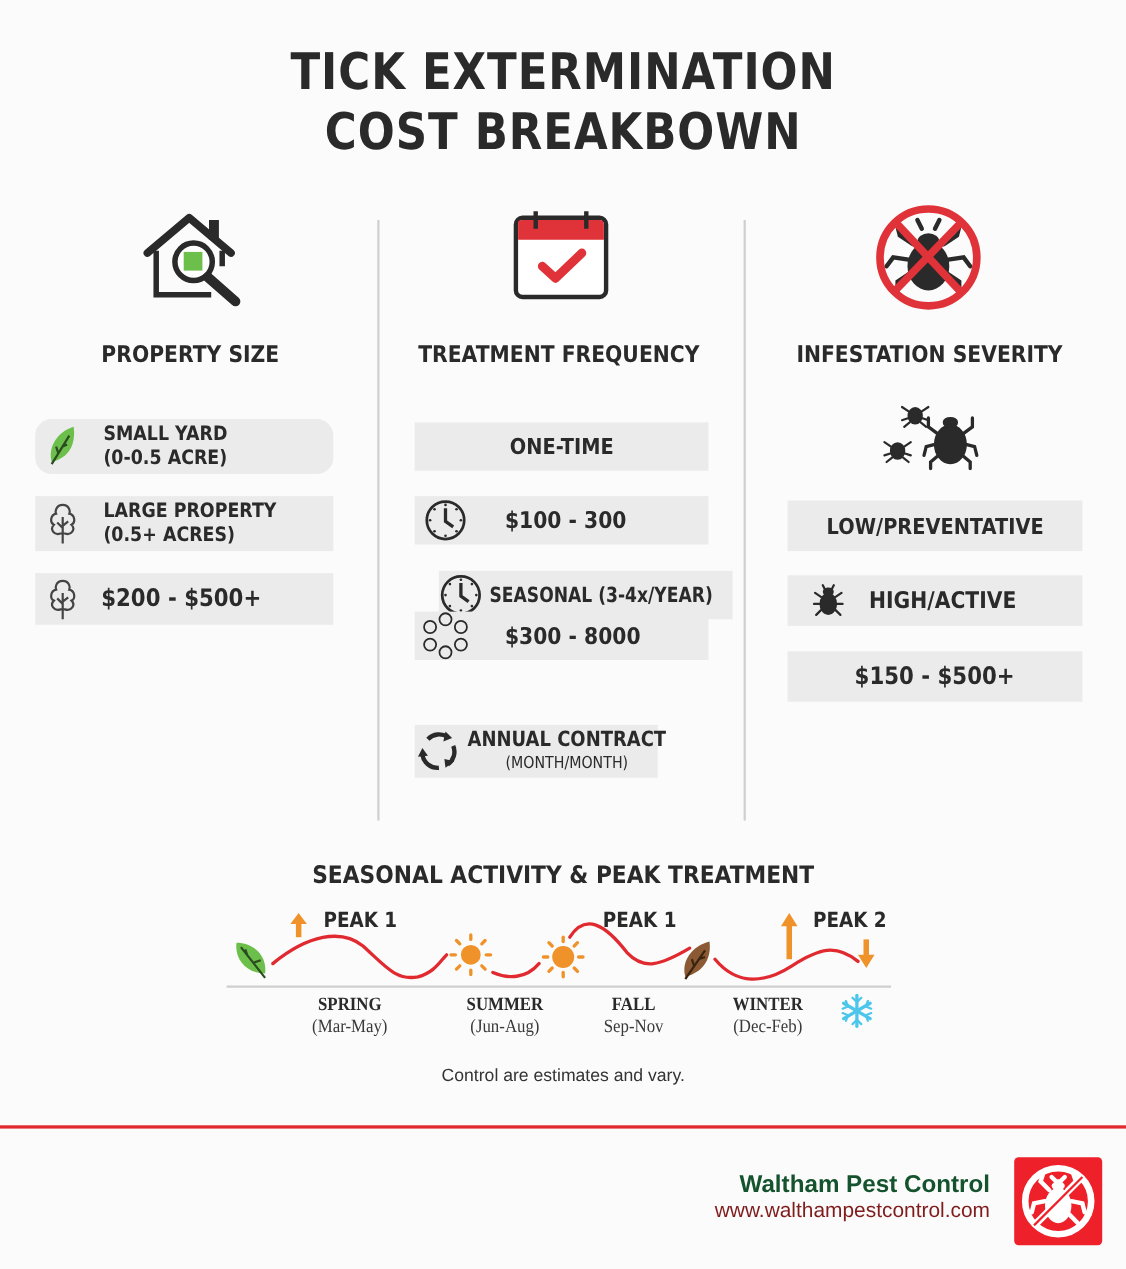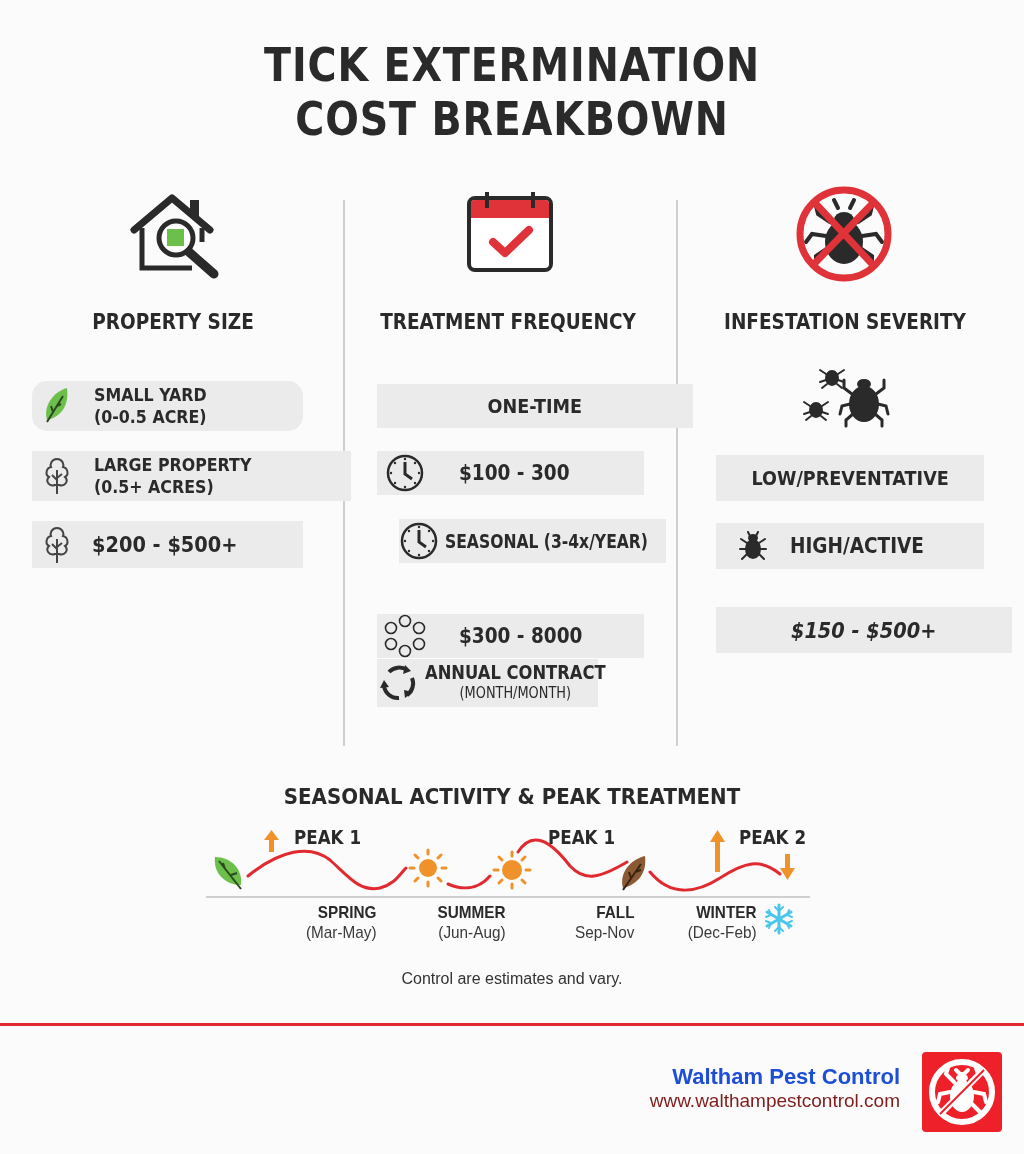--- a/index.html
+++ b/index.html
@@ -27,27 +27,27 @@
     box-sizing: border-box;
   }
   .box .txt { white-space: nowrap; transform-origin: left center; }
   .box.center { justify-content: center; }
   .icon { display: flex; align-items: center; justify-content: center; }
   .season-title {
     left: 0; width: 1024px; text-align: center; top: 784px;
     font-family: "DejaVu Sans", sans-serif; font-weight: bold; font-size: 22px;
     color: #2a2a2a; transform: scaleX(0.9);
   }
-  .season-label { text-align: right; font-family: Liberation Sans, sans-serif; color: #2a2a2a; width: 130px; }
+  .season-label { text-align: center; font-family: Liberation Serif, serif; color: #2a2a2a; width: 130px; }
   .season-label .name { font-weight: bold; font-size: 17px; transform: scaleX(0.9); }
   .season-label .range { font-size: 17px; color: #3a3a3a; transform: scaleX(0.9); }
   .peak { font-family: "DejaVu Sans", sans-serif; font-weight: bold; font-size: 19px; color: #2a2a2a; transform: scaleX(0.88); transform-origin: left; white-space: nowrap; }
   .note { left: 0; width: 1024px; text-align: center; top: 970px; font-size: 16px; color: #333; }
   .red-rule { left: 0; width: 1024px; top: 1023px; height: 3px; background: #e02a30; }
-  .brand-name { right: 124px; top: 1064px; font-weight: bold; font-size: 22px; color: #1d4ed8; text-align: right; white-space: nowrap; }
+  .brand-name { right: 124px; top: 1064px; font-weight: bold; font-size: 22px; color: #14532d; text-align: right; white-space: nowrap; }
   .brand-url { right: 124px; top: 1090px; font-size: 19px; color: #7f1d1d; text-align: right; white-space: nowrap; }
   .logo { left: 922px; top: 1052px; width: 80px; height: 80px; background: #ee2029; border-radius: 4px; }
 </style>
 </head>
 <body>
 
 <div class="abs title">
   <div>TICK EXTERMINATION</div>
   <div>COST BREAKBOWN</div>
 </div>
@@ -74,21 +74,21 @@
         <path d="M4 34 C0 20 10 6 24 2 C26 18 20 30 4 34 Z" fill="#6cbf4a"></path>
         <path d="M4 36 L20 10 M10 26 L8 20 M14 20 L18 18" stroke="#2a4a20" stroke-width="2" fill="none"></path>
       </svg>
   </span>
   <div style="margin-left:12px; font-size:18px; line-height:22px;">
     <div class="txt" style="transform:scaleX(0.88);">SMALL YARD</div>
     <div class="txt" style="transform:scaleX(0.88);">(0-0.5 ACRE)</div>
   </div>
 </div>
 
-<div class="abs box" style="left:32px; top:451px; width:319px; height:50px;">
+<div class="abs box" style="left:32px; top:451px; width:271px; height:50px;">
   <span class="icon" style="width:50px;">
     <svg width="28" height="40" viewBox="0 0 28 40">
         <path d="M14 3 C8 3 7 9 8 11 C3 12 2 19 6 21 C2 25 6 31 12 29 L16 29 C22 31 26 25 22 21 C26 19 25 12 20 11 C21 9 20 3 14 3 Z" fill="none" stroke="#444" stroke-width="2"></path>
         <path d="M14 14 L14 38 M14 24 L9 19 M14 22 L19 18" stroke="#444" stroke-width="2" fill="none"></path>
       </svg>
   </span>
   <div style="margin-left:12px; font-size:18px; line-height:22px;">
     <div class="txt" style="transform:scaleX(0.88);">LARGE PROPERTY</div>
     <div class="txt" style="transform:scaleX(0.88);">(0.5+ ACRES)</div>
   </div>
@@ -108,21 +108,21 @@
   <svg width="90" height="84" viewBox="0 0 90 84">
     <rect x="4" y="8" width="82" height="72" rx="6" fill="#fff" stroke="#2a2a2a" stroke-width="4"></rect>
     <path d="M6 12 Q6 10 10 10 L80 10 Q84 10 84 14 L84 28 L6 28 Z" fill="#e03339"></path>
     <line x1="22" y1="2" x2="22" y2="18" stroke="#2a2a2a" stroke-width="4"></line>
     <line x1="68" y1="2" x2="68" y2="18" stroke="#2a2a2a" stroke-width="4"></line>
     <path d="M28 52 L40 63 L64 40" fill="none" stroke="#e03339" stroke-width="8" stroke-linecap="round" stroke-linejoin="round"></path>
   </svg>
 </div>
 <div class="abs col-head" style="left:355px; width:306px; top:310px;">TREATMENT FREQUENCY</div>
 
-<div class="abs box center" style="left:377px; top:384px; width:316px; height:44px;">
+<div class="abs box center" style="left:377px; top:384px; width:267px; height:44px;">
   <div class="txt" style="font-size:20px; transform:scaleX(0.88); transform-origin:center;">ONE-TIME</div>
 </div>
 
 <div class="abs box" style="left:377px; top:451px; width:267px; height:44px;">
   <span class="icon" style="width:56px;">
     <svg width="40" height="40" viewBox="0 0 40 40">
         <circle cx="20" cy="20" r="17" fill="none" stroke="#2a2a2a" stroke-width="2.5"></circle>
         <path d="M20 9 L20 21 L27 26" fill="none" stroke="#2a2a2a" stroke-width="3"></path>
         <g fill="#2a2a2a">
           <circle cx="20" cy="6" r="1.2"></circle>
@@ -152,21 +152,21 @@
           <circle cx="10" cy="10" r="1.2"></circle>
           <circle cx="30" cy="10" r="1.2"></circle>
           <circle cx="10" cy="30" r="1.2"></circle>
           <circle cx="30" cy="30" r="1.2"></circle>
         </g>
       </svg>
   </span>
   <div class="txt" style="margin-left:6px; font-size:19px; transform:scaleX(0.82);">SEASONAL (3-4x/YEAR)</div>
 </div>
 
-<div class="abs box" style="left:377px; top:614px; width:267px; height:44px;align-items:center;">
+<div class="abs box" style="left:377px; top:556px; width:267px; height:44px;align-items:center;">
   <span class="icon" style="width:56px;">
     <svg width="48" height="44" viewBox="0 0 48 44">
         <g fill="none" stroke="#2a2a2a" stroke-width="1.6">
           <circle cx="24" cy="7" r="5.5"></circle>
           <circle cx="10" cy="14" r="5.5"></circle>
           <circle cx="38" cy="14" r="5.5"></circle>
           <circle cx="10" cy="30" r="5.5"></circle>
           <circle cx="38" cy="30" r="5.5"></circle>
           <circle cx="24" cy="37" r="5.5"></circle>
         </g>
@@ -239,21 +239,21 @@
         <g fill="#2a2a2a" stroke="#2a2a2a" stroke-width="2" stroke-linecap="round">
           <ellipse cx="16" cy="18" rx="7" ry="9"></ellipse>
           <ellipse cx="16" cy="7" rx="4" ry="3"></ellipse>
           <path d="M10 12 L4 8 M22 12 L28 8 M9 18 L3 18 M23 18 L29 18 M10 23 L5 28 M22 23 L27 28 M13 5 L11 1 M19 5 L21 1" fill="none"></path>
         </g>
       </svg>
   </span>
   <div class="txt" style="margin-left:0px; font-size:21px; transform:scaleX(0.88);">HIGH/ACTIVE</div>
 </div>
 
-<div class="abs box center" style="left:716px; top:607px; width:296px; height:46px;font-style:italic;">
+<div class="abs box center" style="left:716px; top:592px; width:268px; height:46px;">
   <div class="txt" style="font-size:22px; transform:scaleX(0.88); transform-origin:center;">$150 - $500+</div>
 </div>
 
 <div class="abs season-title">SEASONAL ACTIVITY &amp; PEAK TREATMENT</div>
 
 <svg class="abs" style="left:200px; top:820px;" width="620" height="100" viewBox="0 0 620 100">
 
   <line x1="6" y1="77" x2="610" y2="77" stroke="#cfcfcf" stroke-width="2"></line>
 
   <g fill="none" stroke="#e02a30" stroke-width="3" stroke-linecap="round">
@@ -328,21 +328,21 @@
 </div>
 
 <div class="abs peak" style="left:294px; top:826px;">PEAK 1</div>
 <div class="abs peak" style="left:548px; top:826px;">PEAK 1</div>
 <div class="abs peak" style="left:739px; top:826px;">PEAK 2</div>
 
 <div class="abs season-label" style="left:253px; top:903px;">
   <div class="name">SPRING</div>
   <div class="range">(Mar-May)</div>
 </div>
-<div class="abs season-label" style="left:382px; top:903px;">
+<div class="abs season-label" style="left:394px; top:903px;">
   <div class="name">SUMMER</div>
   <div class="range">(Jun-Aug)</div>
 </div>
 <div class="abs season-label" style="left:511px; top:903px;">
   <div class="name">FALL</div>
   <div class="range">Sep-Nov</div>
 </div>
 <div class="abs season-label" style="left:633px; top:903px;">
   <div class="name">WINTER</div>
   <div class="range">(Dec-Feb)</div>

